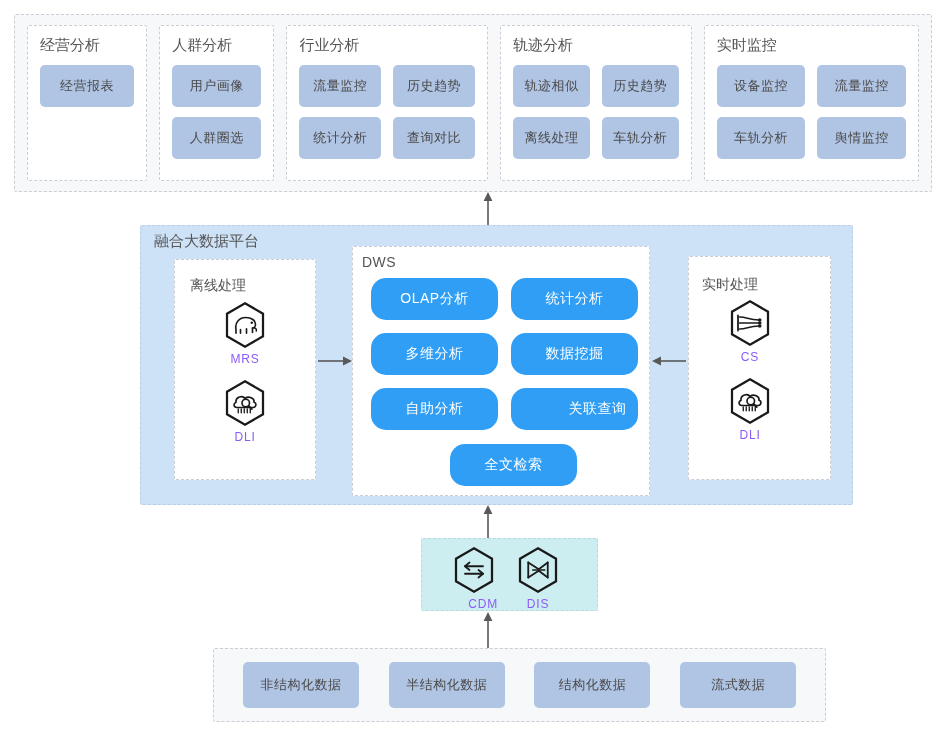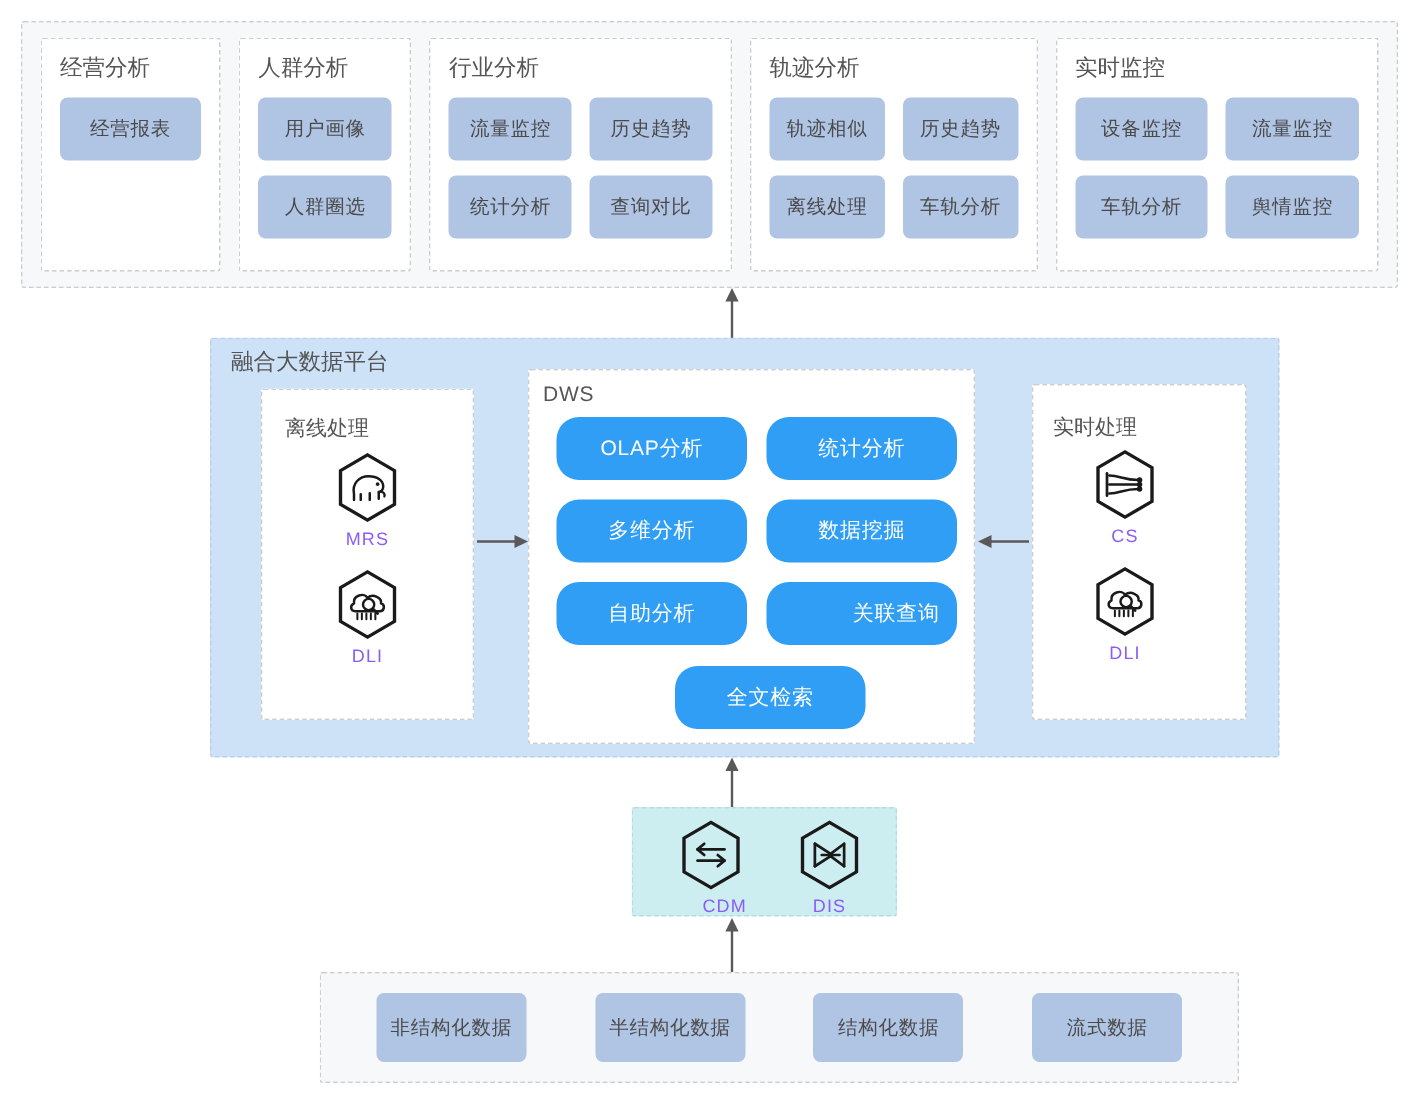--- a/index.html
+++ b/index.html
@@ -144,34 +144,34 @@
   #dws-b6 { left: 450px; top: 444px; }
 
   
   #ingest-band {
     left: 421px; top: 538px; width: 177px; height: 73px;
     background: #cdeef0;
     border: 1px dashed #b6dade;
     border-radius: 2px;
   }
   #svc-cdm { left: 428px; top: 546px; align-items: flex-end; }
-  #svc-dis { left: 518px; top: 546px; justify-content: flex-end; }
+  #svc-dis { left: 503px; top: 546px; justify-content: flex-end; }
 
   
   #sources-band {
     left: 213px; top: 648px; width: 613px; height: 74px;
     background: #f7f8f9;
     border: 1px dashed #c9cdd4;
     border-radius: 2px;
     display: flex;
     align-items: center;
     justify-content: space-around;
     padding: 0 14px;
   }
-  #sources-band .tile { width: 100px; height: 46px; text-align: center; }
+  #sources-band .tile { width: 116px; height: 46px; text-align: center; }
 
   
   .conn { position: absolute; }
 
   svg.arrow-svg { display: block; overflow: visible; }
   .arrow-line { stroke: #595959; stroke-width: 1.6px; fill: none; }
   .arrow-head { fill: #595959; }
 </style>
 </head>
 <body>

